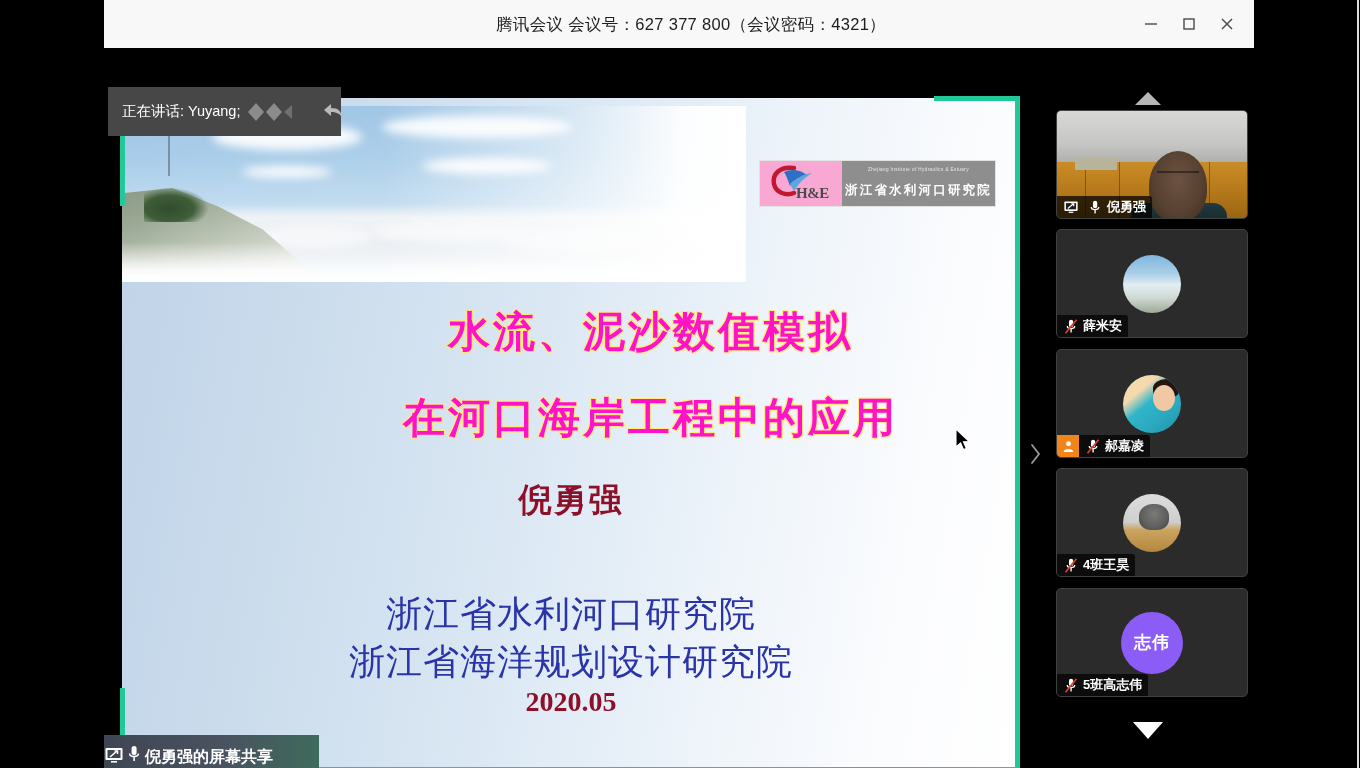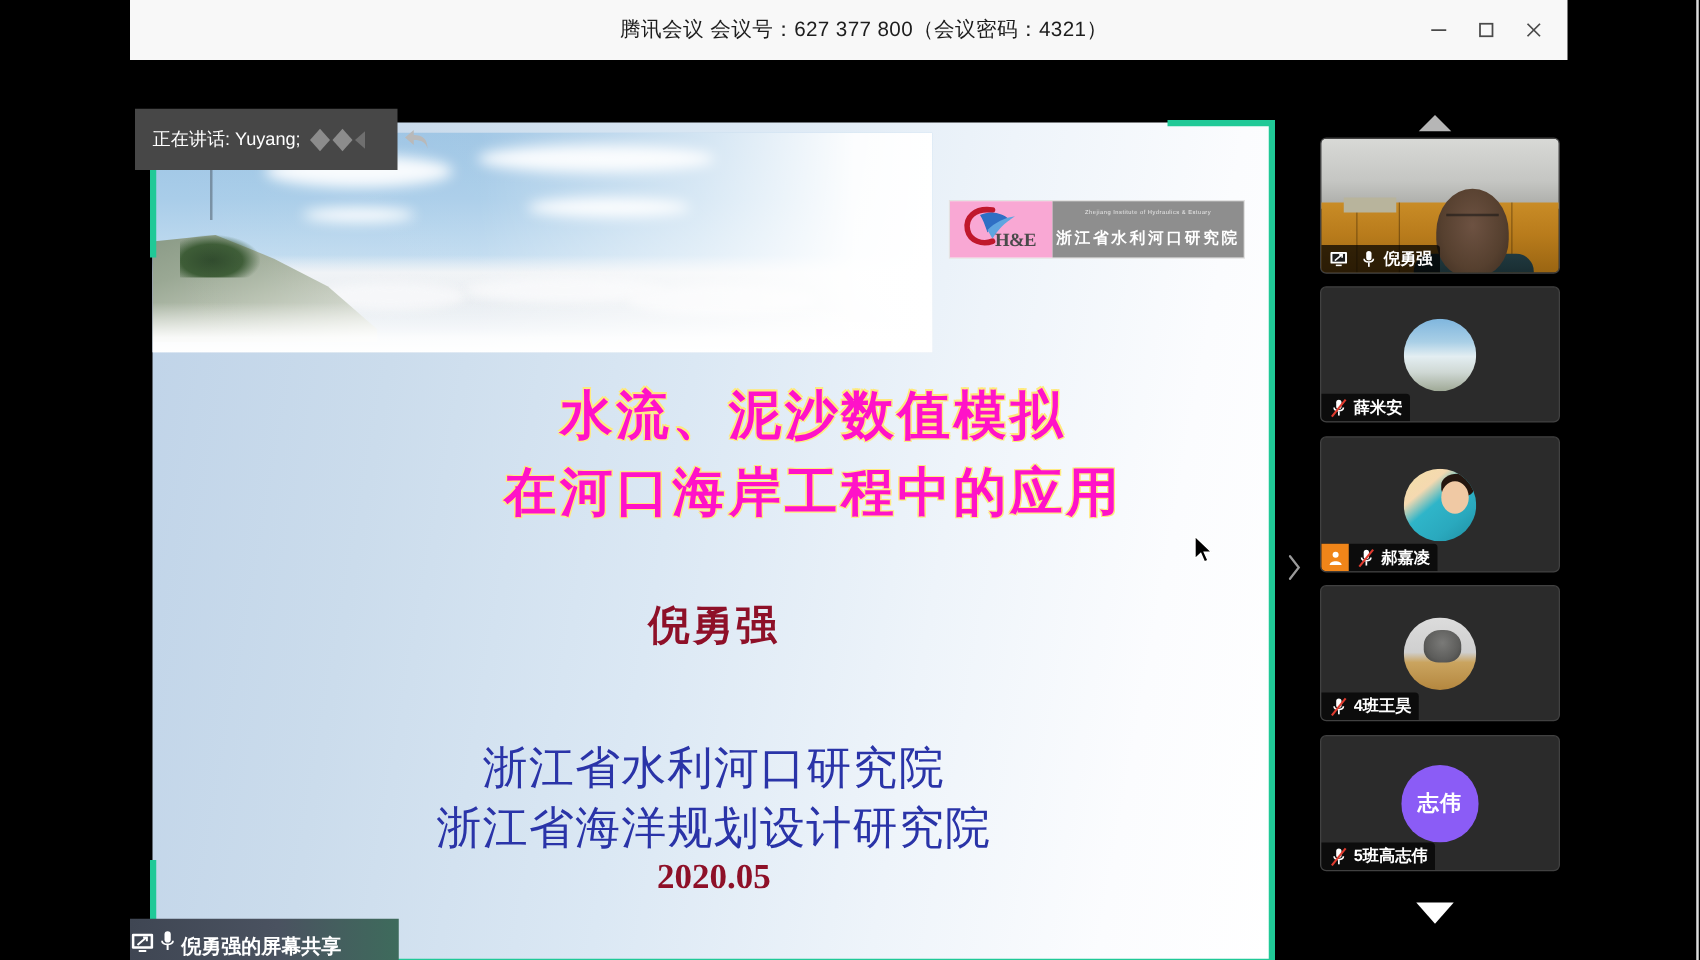--- a/index.html
+++ b/index.html
@@ -65,33 +65,33 @@
     font-size:4.6px;color:#e9e9e9;letter-spacing:.4px;}
   #logo-cn{position:absolute;left:50%;transform:translateX(-50%);bottom:7px;white-space:nowrap;
     font-size:12.5px;color:#ffffff;font-weight:bold;letter-spacing:2.2px;}
 
   
   .slide-title{position:absolute;left:0;width:1057px;text-align:center;
     font-family:"DejaVu Sans","Liberation Sans",sans-serif;font-weight:bold;
     font-size:42px;color:#ff12c8;letter-spacing:3px;
     text-shadow:0 0 1px #fff7a0,1px 1px 0 #ffe97a,-1px 1px 0 #ffe97a,1px -1px 0 #ffe97a,-1px -1px 0 #ffe97a;}
   #title-l1{top:206px;}
-  #title-l2{top:268px;}
+  #title-l2{top:292px;}
   #author{position:absolute;left:0;top:380px;width:898px;text-align:center;
     font-family:"Liberation Serif","DejaVu Serif",serif;font-weight:bold;font-size:33px;
     color:#8e1028;letter-spacing:2px;}
   .org{position:absolute;left:0;width:898px;text-align:center;
     font-family:"Liberation Serif","DejaVu Serif",serif;font-size:36px;color:#2a34a8;letter-spacing:1px;}
   #org1{top:492px;}
   #org2{top:540px;}
   #date{position:absolute;left:0;top:588px;width:898px;text-align:center;
     font-family:"Liberation Serif","DejaVu Serif",serif;font-weight:bold;font-size:28px;color:#8e1028;}
 
   
-  #toast{position:absolute;left:4px;top:39px;width:210px;height:49px;background:#474747;
+  #toast{position:absolute;left:4px;top:39px;width:233px;height:49px;background:#474747;
     display:flex;align-items:center;}
   #toast-label{margin-left:14px;font-size:14.5px;color:#ffffff;white-space:nowrap;}
   #toast-wave{margin-left:2px;display:flex;align-items:center;}
   #toast-div{width:1px;height:24px;background:#6d6d6d;margin:0 12px 0 10px;}
   #toast-reply{width:28px;height:28px;position:relative;}
 
   
   #share-strip{position:absolute;left:0;bottom:0;width:215px;height:33px;
     background:linear-gradient(90deg,#3f4653 0%,#4a5260 55%,#3e6b5c 100%);
     display:flex;align-items:flex-end;}

